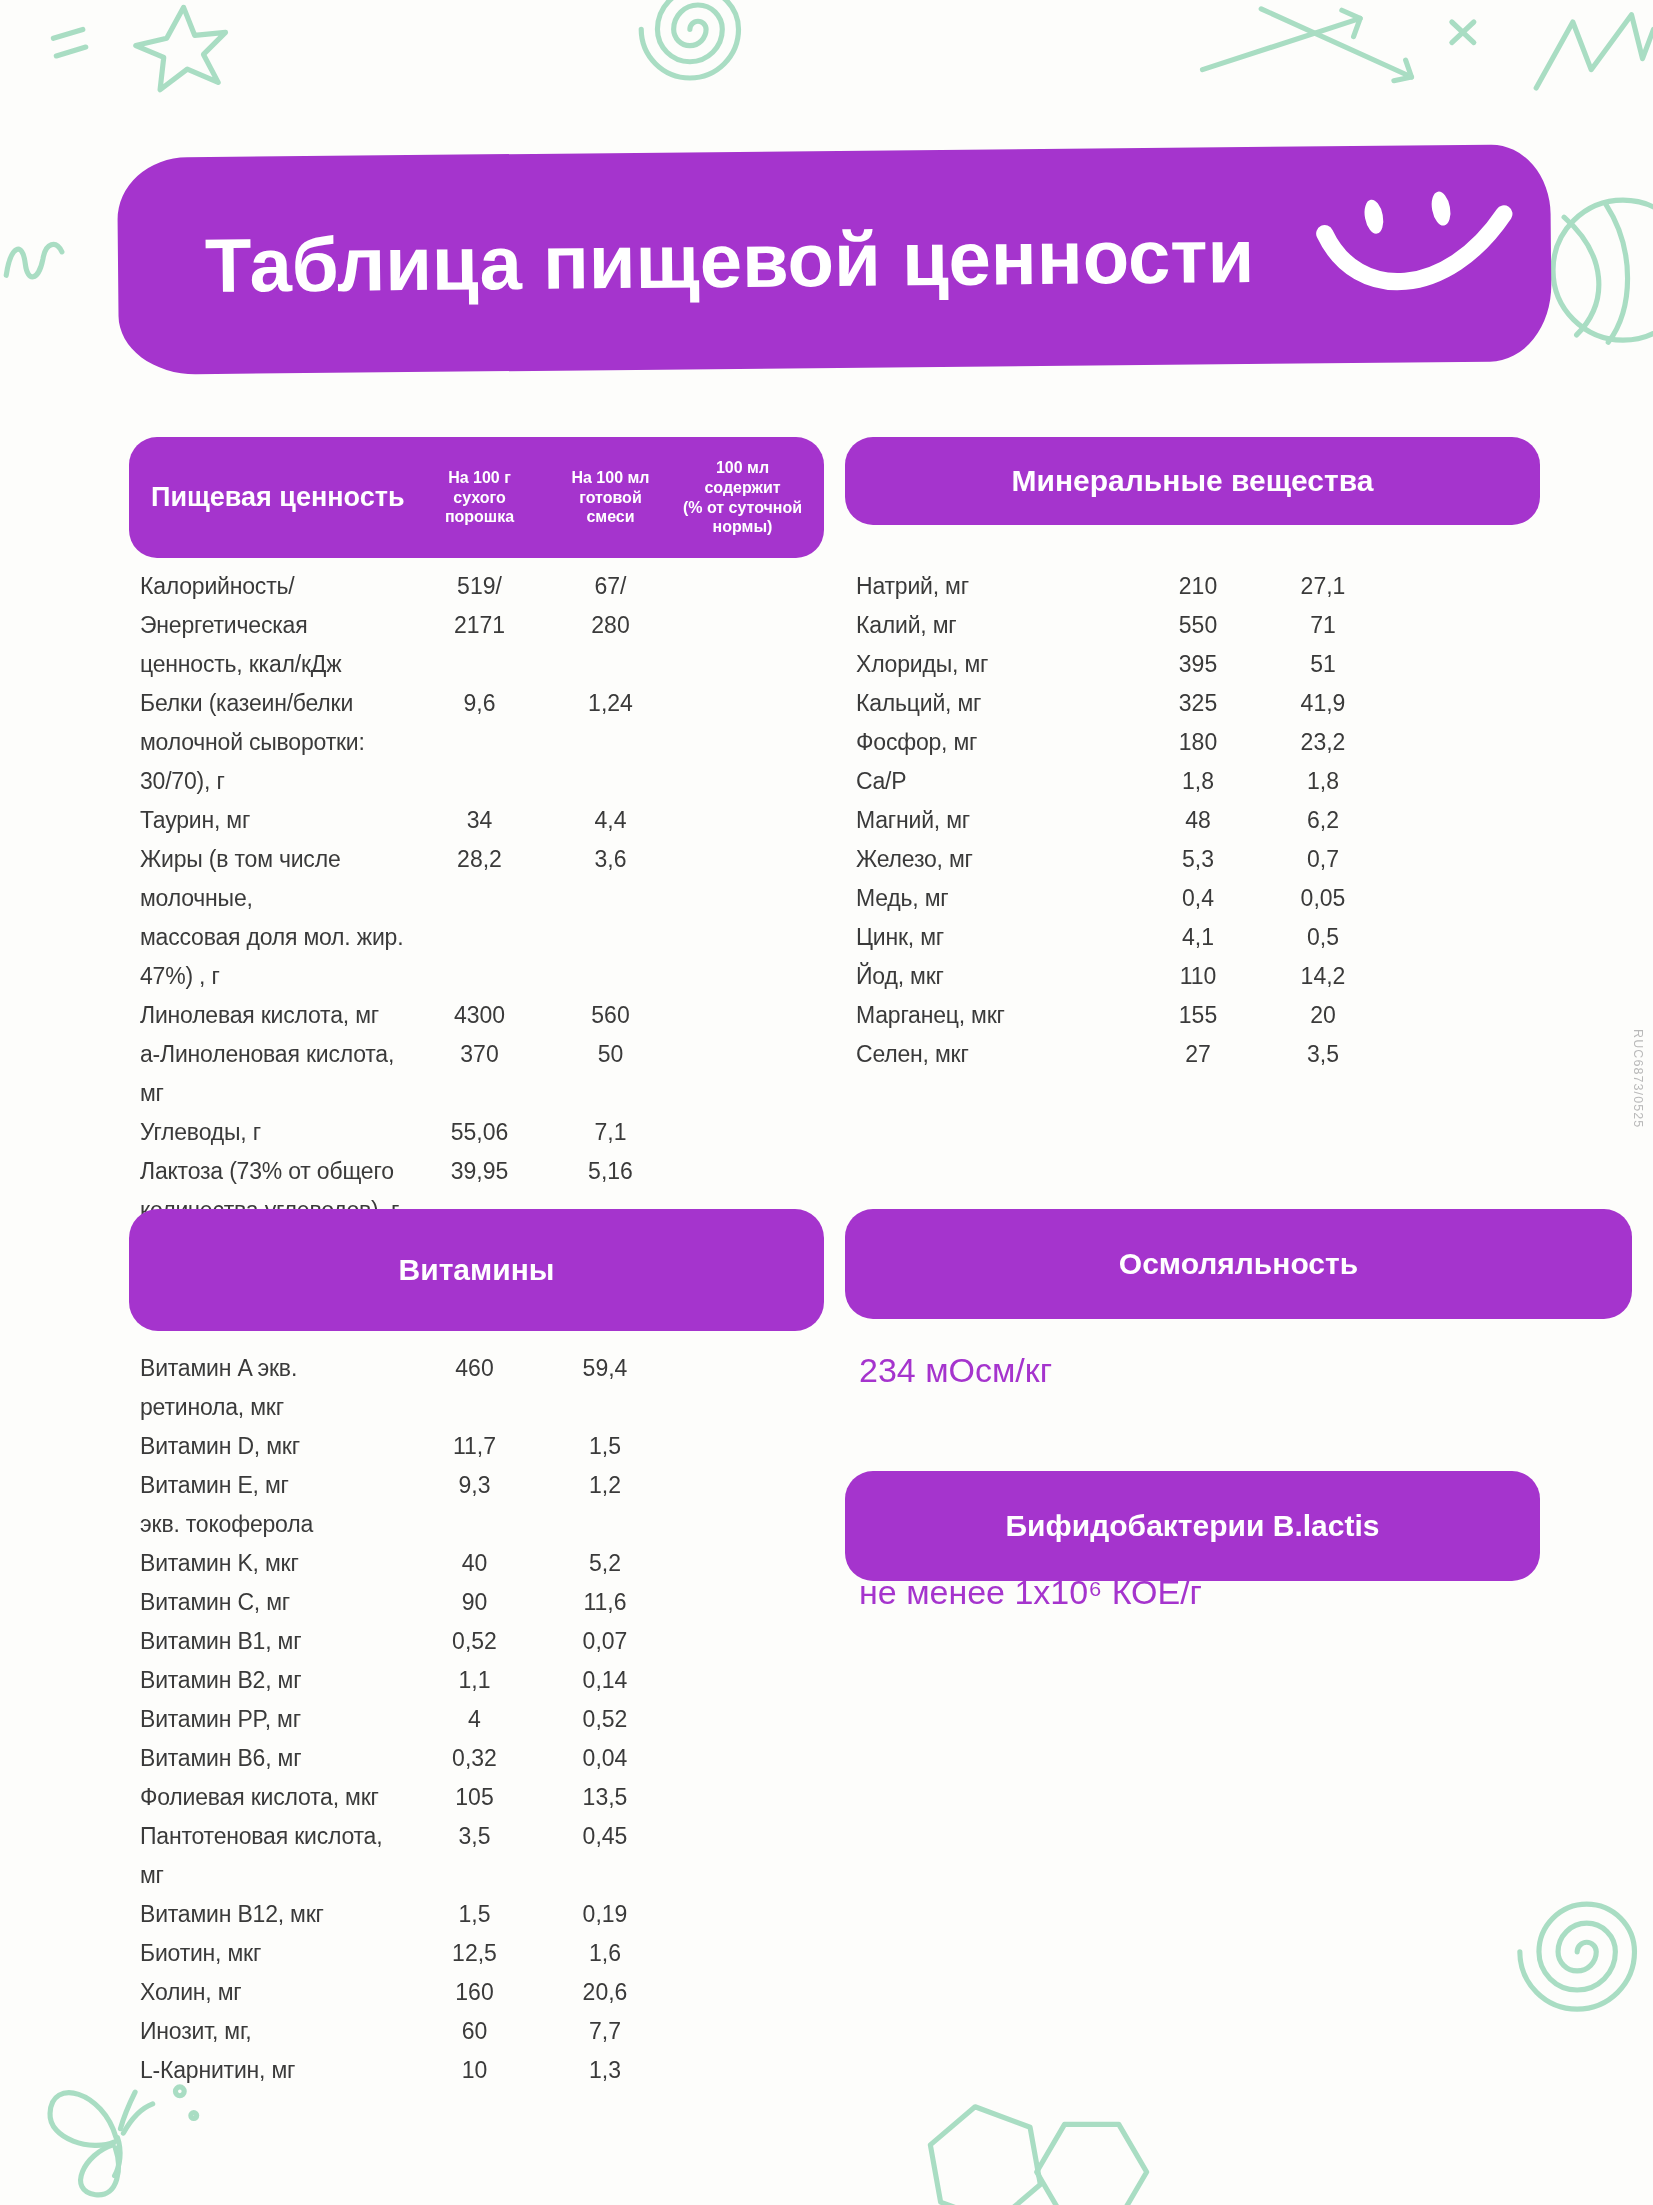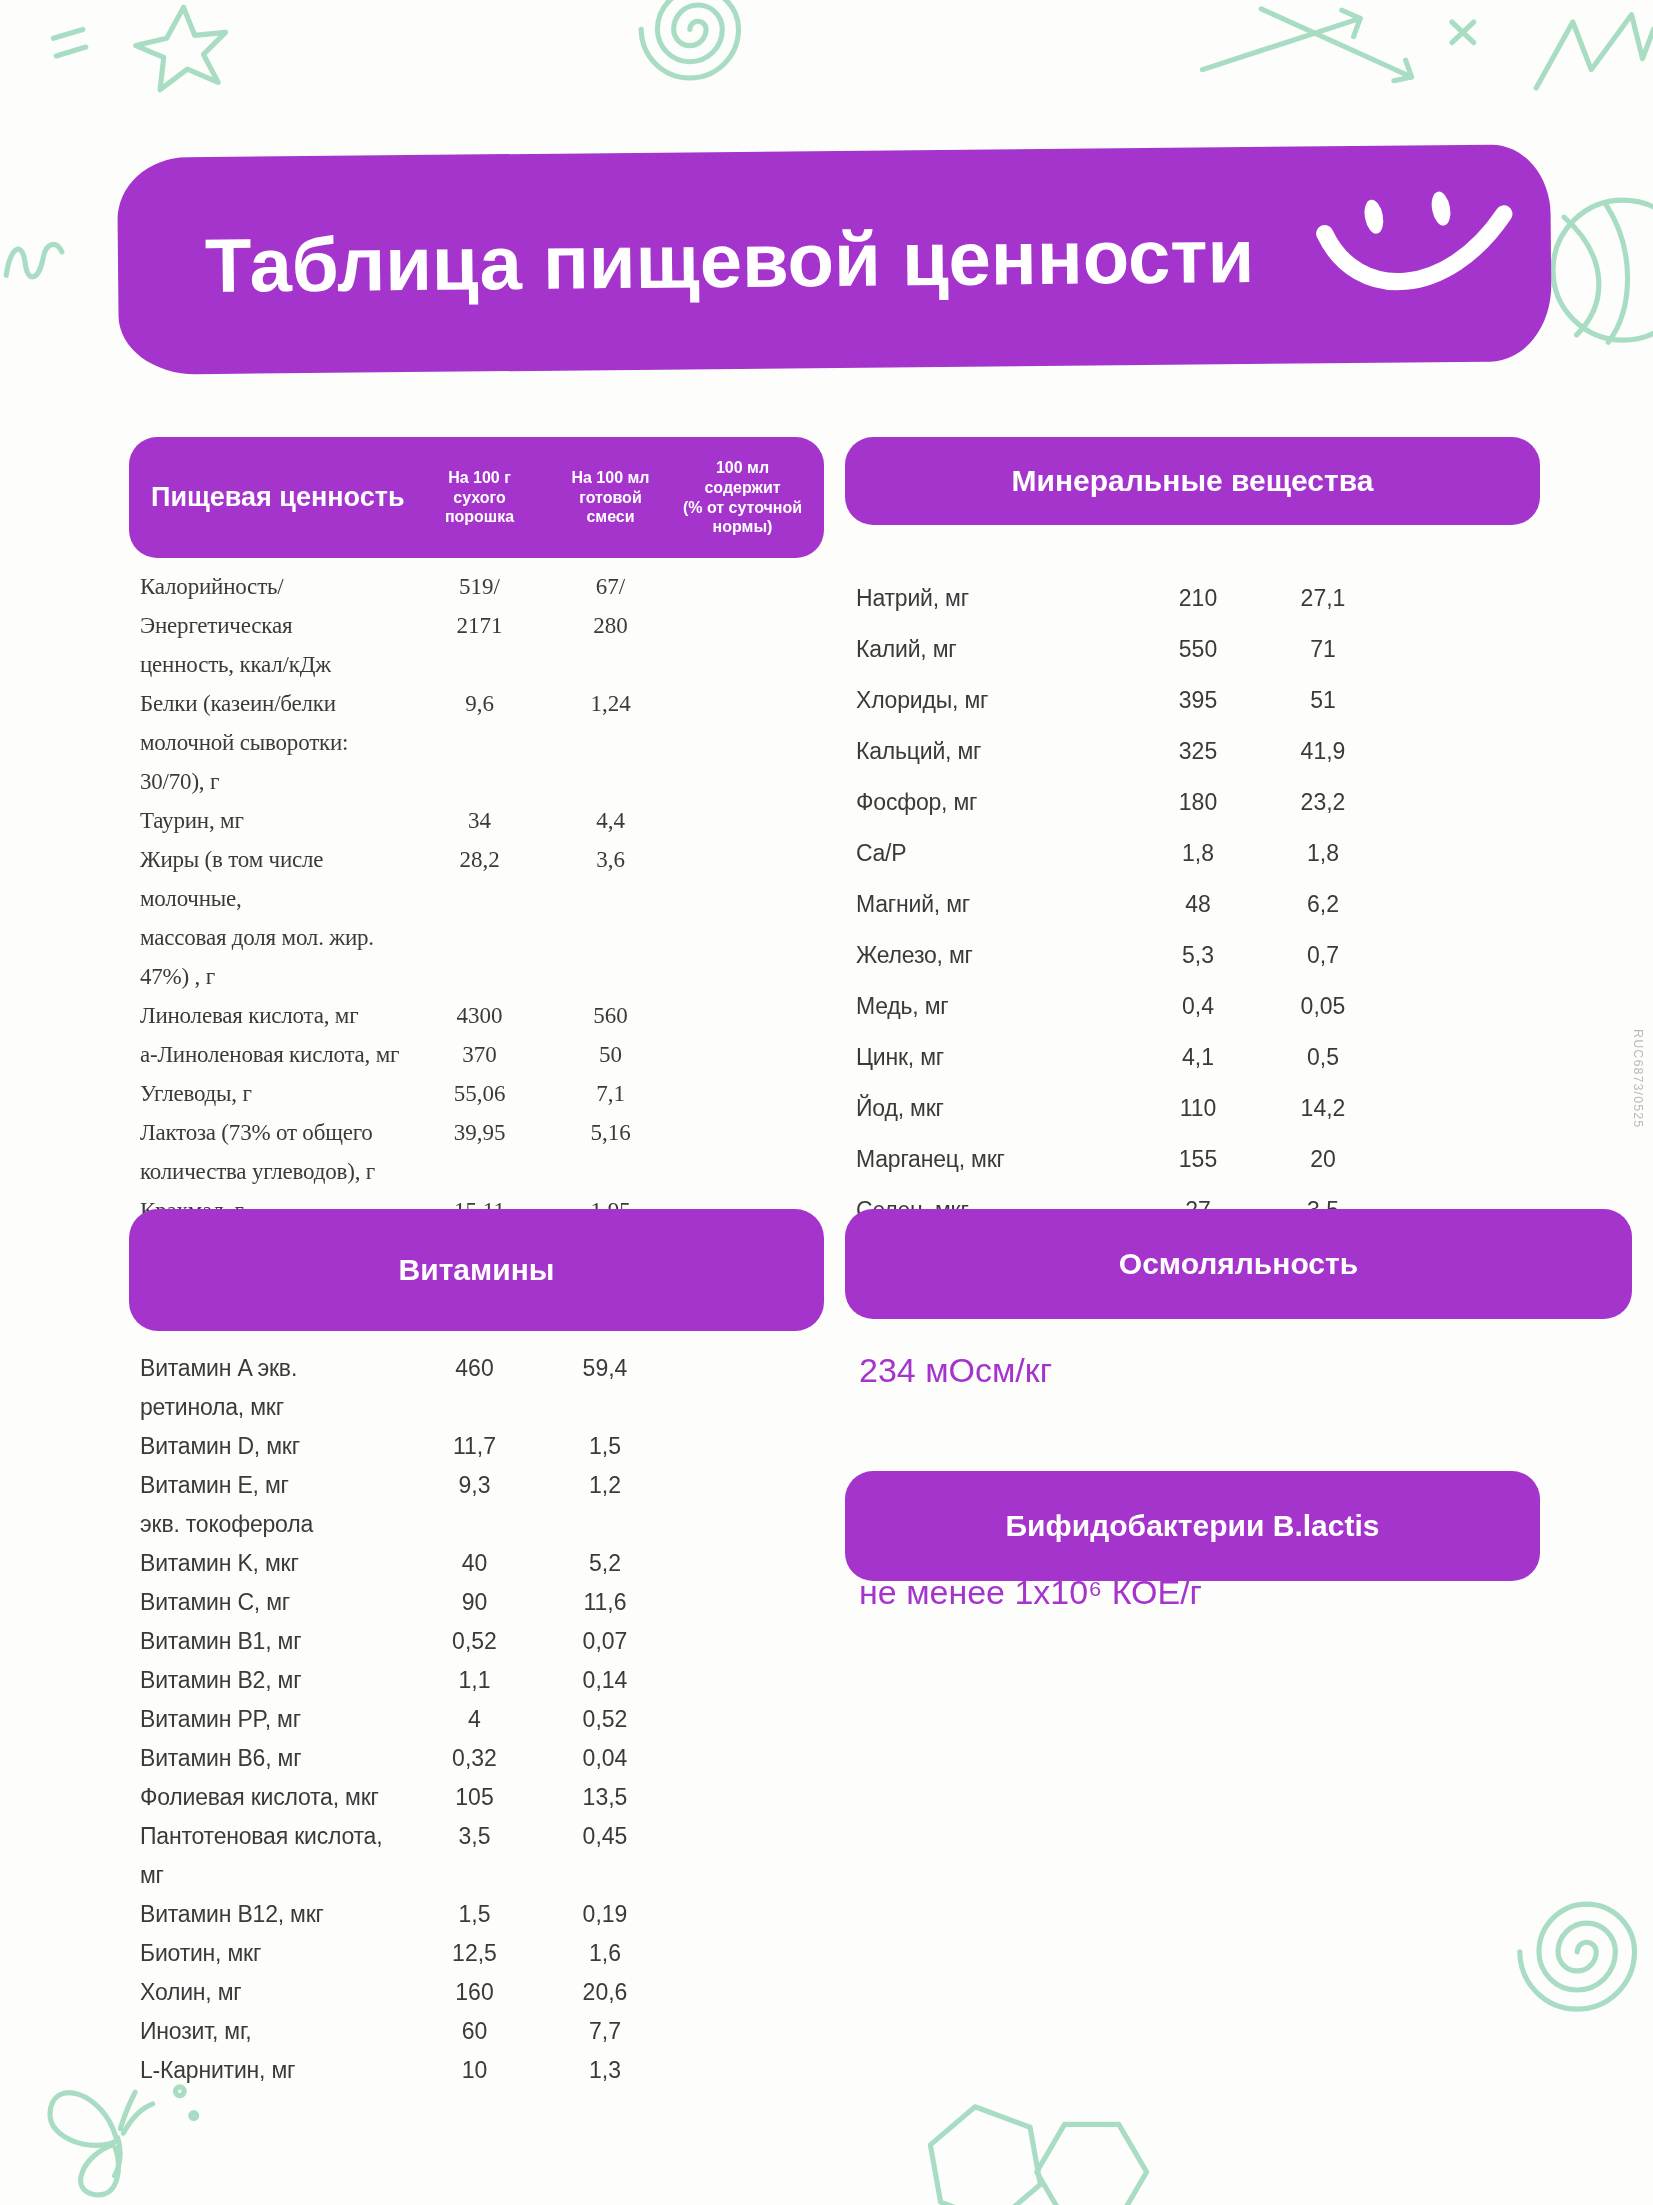--- a/index.html
+++ b/index.html
@@ -40,25 +40,25 @@
   #nutrition-head .sec-title { font-size:27px; padding-left:11px; }
   #nutrition-head .colh {
     font-size:16px; line-height:1.22; text-align:center; white-space:pre-line; font-weight:bold;
   }
   #minerals-head { left:845px; top:437px;  width:695px; height:88px; }
   #vitamins-head { left:129px;  top:1209px; width:695px; height:122px;border-radius:29px; }
   #osmo-head     { left:845px; top:1209px; width:787px; height:110px; }
   #bifido-head   { left:845px; top:1432px; width:695px; height:110px;margin-top:39px; }
   
   .rows { position:absolute; }
-  #nutrition-rows { left:129px;  top:567px;  width:695px;font-family:Liberation Serif, serif; }
+  #nutrition-rows { left:129px;  top:567px;  width:695px; }
   #minerals-rows  { left:845px; top:567px;  width:695px; }
   #vitamins-rows  { left:129px;  top:1349px; width:695px; }
   .grid-n { display:grid; grid-template-columns:276px 127px 135px 129px; padding-left:11px; }
-  .grid-m { display:grid; grid-template-columns:272px 140px 110px;       padding-left:11px;margin-top:12px; }
+  .grid-m { display:grid; grid-template-columns:272px 140px 110px;       padding-left:11px; }
   .grid-v { display:grid; grid-template-columns:272px 125px 136px;       padding-left:11px; }
   .row { line-height:39px; align-items:start; }
   .row .lbl { font-size:23px; letter-spacing:-0.2px; white-space:pre-line; }
   .row .val { font-size:23px; white-space:pre-line; text-align:center; }
   
   .accent-text { position:absolute; color:#a534cd; font-size:34px; }
   #osmo-value   { left:859px; top:1351px; }
   #bifido-value { left:859px; top:1573px; }
   
   .side-code {

